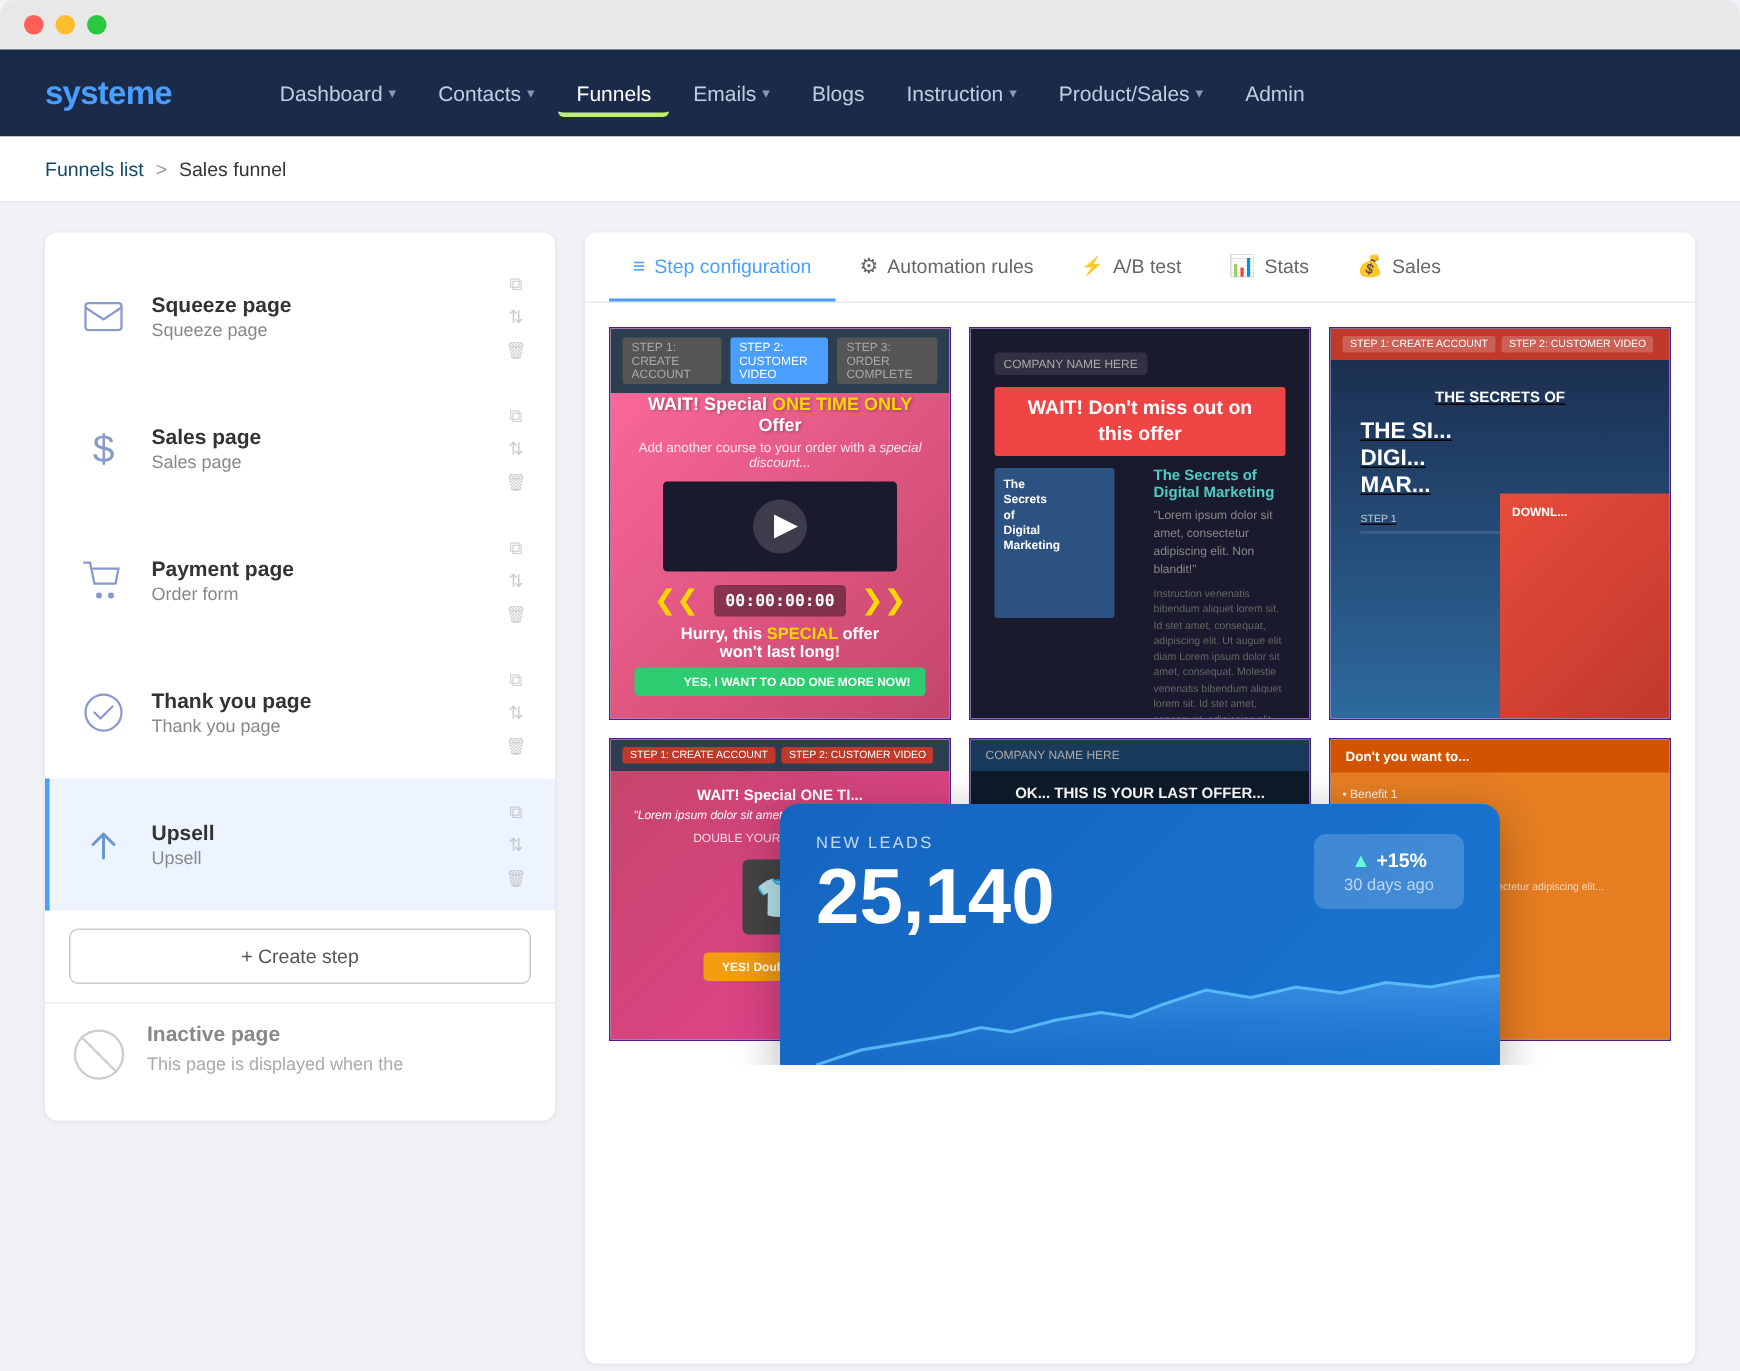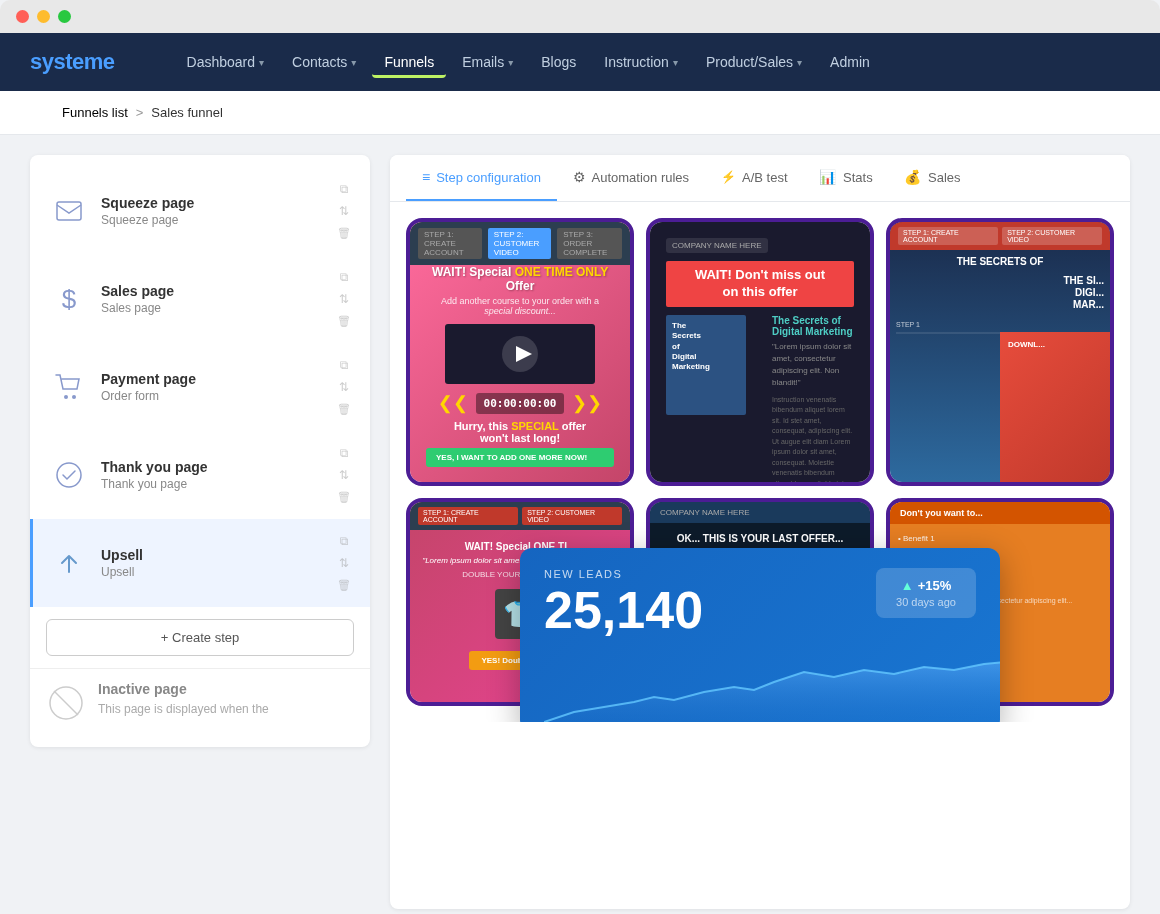--- a/index.html
+++ b/index.html
@@ -15,21 +15,21 @@
     
     .navbar { background: #1a2b4a; padding: 0 30px; display: flex; align-items: center; height: 58px; }
     .logo { color: #4a9eff; font-size: 22px; font-weight: 700; margin-right: 60px; letter-spacing: -0.5px; }
     .nav-items { display: flex; align-items: center; gap: 4px; flex: 1; }
     .nav-item { color: #c0cfe0; font-size: 14px; padding: 8px 12px; cursor: pointer; display: flex; align-items: center; gap: 4px; border-radius: 4px; white-space: nowrap; }
     .nav-item.funnels { color: white; border-bottom: 3px solid #bef264; padding-bottom: 5px; }
     .nav-arrow { font-size: 10px; color: #8899aa; }
 
     
     .breadcrumb-bar { background: white; padding: 14px 30px; display: flex; align-items: center; gap: 8px; font-size: 13px; color: #555; border-bottom: 1px solid #e5e8ec; }
-    .breadcrumb-link { color: #000000; cursor: pointer; margin-left: 32px; }
+    .breadcrumb-link { color: #0c4a6e; cursor: pointer; }
     .breadcrumb-sep { color: #999; }
     .breadcrumb-current { color: #333; font-weight: 500; }
 
     
     .main-content { display: flex; padding: 20px 30px; gap: 20px; background: #f0f2f5; min-height: calc(914px - 120px); }
 
     
     .funnel-sidebar { background: white; border-radius: 8px; width: 340px; flex-shrink: 0; padding: 12px 0; box-shadow: 0 1px 4px rgba(0,0,0,0.08); height: fit-content; }
 
     .funnel-step { display: flex; align-items: center; padding: 12px 16px; cursor: pointer; border-left: 3px solid transparent; position: relative; gap: 12px; }
@@ -53,21 +53,21 @@
 
     
     .tab-bar { display: flex; align-items: center; padding: 0 16px; border-bottom: 1px solid #e5e8ec; background: white; }
     .tab { display: flex; align-items: center; gap: 6px; padding: 14px 16px; font-size: 13px; color: #666; cursor: pointer; border-bottom: 2px solid transparent; white-space: nowrap; }
     .tab.active { color: #4a9eff; border-bottom-color: #4a9eff; font-weight: 500; }
     .tab-icon { font-size: 14px; }
 
     
     .template-grid { padding: 16px; display: grid; grid-template-columns: repeat(3, 1fr); gap: 12px; overflow-y: auto; max-height: 620px; position: relative; }
 
-    .template-card { border: 4px solid #4c1d95; border-radius: 16px; overflow: hidden; cursor: pointer; transition: transform 0.1s; }
+    .template-card { border: 1px solid #4c1d95; border-radius: 0; overflow: hidden; cursor: pointer; transition: transform 0.1s; }
 
     
     .tmpl-pink { background: linear-gradient(135deg, #ff6b9d, #c44569); height: 260px; display: flex; flex-direction: column; align-items: center; justify-content: center; padding: 16px; position: relative; overflow: hidden; }
     .tmpl-pink-header { background: #2c3e50; width: 100%; padding: 6px 8px; display: flex; gap: 6px; position: absolute; top: 0; font-size: 9px; color: #aaa; }
     .tmpl-pink-step { background: #e8e8e8; border-radius: 2px; padding: 2px 6px; font-size: 8px; color: #555; }
     .tmpl-pink-step.active { background: #4a9eff; color: white; }
     .tmpl-pink-content { margin-top: 20px; text-align: center; }
     .tmpl-wait { font-size: 11px; font-weight: 700; color: white; text-shadow: 1px 1px 2px rgba(0,0,0,0.3); }
     .tmpl-special { font-size: 9px; color: rgba(255,255,255,0.9); }
     .tmpl-video { background: #1a1a2e; width: 80%; height: 60px; margin: 8px auto; border-radius: 3px; display: flex; align-items: center; justify-content: center; position: relative; }
@@ -279,21 +279,21 @@
                   <circle cx="20" cy="20" r="18" fill="rgba(255,255,255,0.15)"></circle>
                   <polygon points="16,12 32,20 16,28" fill="white"></polygon>
                 </svg>
             </div>
             <div style="display:flex; align-items:center; justify-content:space-around; padding:0 8px;">
               <span style="color:#ffd700; font-size:18px;">❮❮</span>
               <div style="background:rgba(0,0,0,0.4); padding:4px 8px; border-radius:3px; font-size:11px; color:white; font-weight:700; font-family:monospace;">00:00:00:00</div>
               <span style="color:#ffd700; font-size:18px;">❯❯</span>
             </div>
             <div style="color:white; font-size:11px; font-weight:700; text-align:center; margin:6px 0 4px;">Hurry, this <span style="color:#ffd700;">SPECIAL</span> offer<br>won't last long!</div>
-            <div style="background:#2ecc71; color:white; font-size:8px; font-weight:700; padding:5px 10px; border-radius:3px; text-align:left; text-transform:uppercase;">YES, I WANT TO ADD ONE MORE NOW!</div>
+            <div style="background:#2ecc71; color:white; font-size:8px; font-weight:700; padding:5px 10px; border-radius:3px; text-align:right; text-transform:uppercase;">YES, I WANT TO ADD ONE MORE NOW!</div>
           </div>
         </div>
       </div>
 
       <div class="template-card">
         <div class="tmpl-dark">
           <div class="tmpl-dark-logo">COMPANY NAME HERE</div>
           <div style="background:#ef4444; width:100%; padding:6px 22px; border-radius:2px; margin-bottom:8px;">
             <div style="font-size:13px; font-weight:800; color:white; text-align:center; line-height:1.3;">WAIT! Don't miss out on this offer</div>
           </div>
@@ -310,23 +310,23 @@
           </div>
         </div>
       </div>
 
       <div class="template-card">
         <div style="background:linear-gradient(180deg, #1a2a4a 0%, #2d6a9f 100%); height:260px; position:relative; overflow:hidden;">
           <div style="background:#c0392b; padding:5px 8px; display:flex; gap:4px; align-items:center;">
             <span style="background:rgba(255,255,255,0.2); color:white; font-size:7px; padding:2px 5px; border-radius:2px;">STEP 1: CREATE ACCOUNT</span>
             <span style="background:rgba(255,255,255,0.2); color:white; font-size:7px; padding:2px 5px; border-radius:2px;">STEP 2: CUSTOMER VIDEO</span>
           </div>
-          <div style="padding:6px;">
+          <div style="padding:20px;text-decoration:underline;">
             <div style="font-size:10px; font-weight:700; color:white; text-align:center; margin-bottom:8px;">THE SECRETS OF</div>
-            <div style="font-size:10px; font-weight:800; color:white; text-align:right; line-height:1.2;">THE SI...<br>DIGI...<br>MAR...</div>
+            <div style="font-size:15px; font-weight:800; color:white; text-align:left; line-height:1.2;">THE SI...<br>DIGI...<br>MAR...</div>
             <div style="margin-top:10px; font-size:7px; color:rgba(255,255,255,0.7);">STEP 1</div>
             <div style="background:rgba(255,255,255,0.1); height:2px; margin:4px 0;"></div>
           </div>
           <div style="position:absolute; right:0; bottom:0; width:50%; height:150px; background:linear-gradient(135deg, #e74c3c, #c0392b); display:flex; flex-direction:column; padding:8px; font-size:8px; color:white;">
             <div style="font-weight:700; margin-bottom:4px;">DOWNL...</div>
           </div>
         </div>
       </div>
 
       <div class="template-card">

